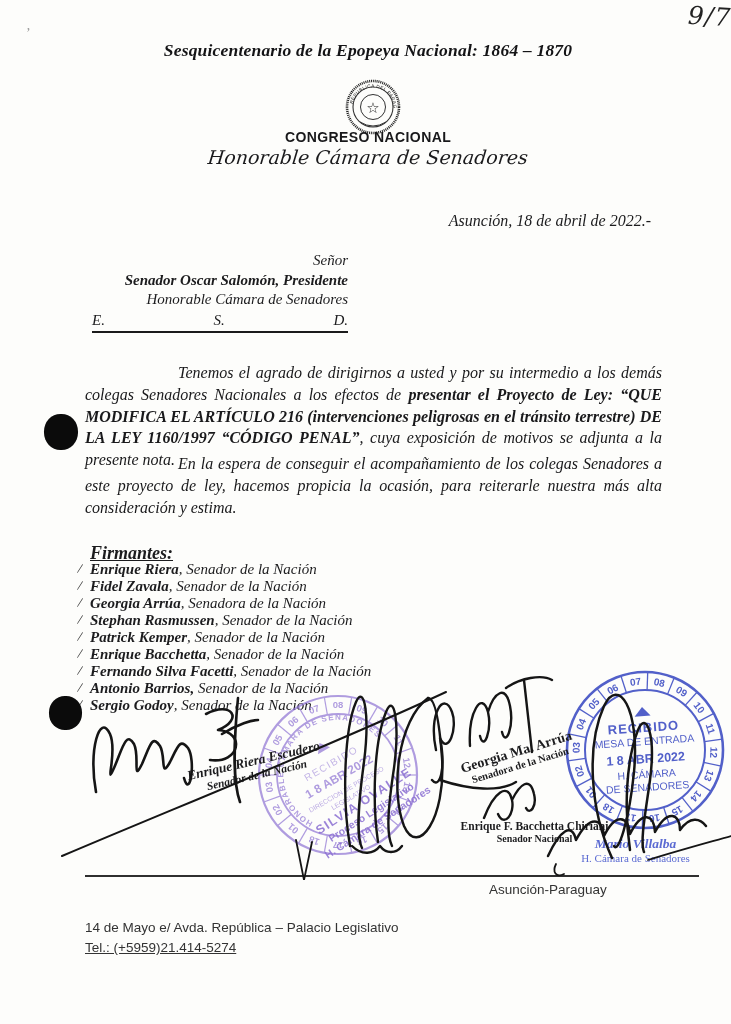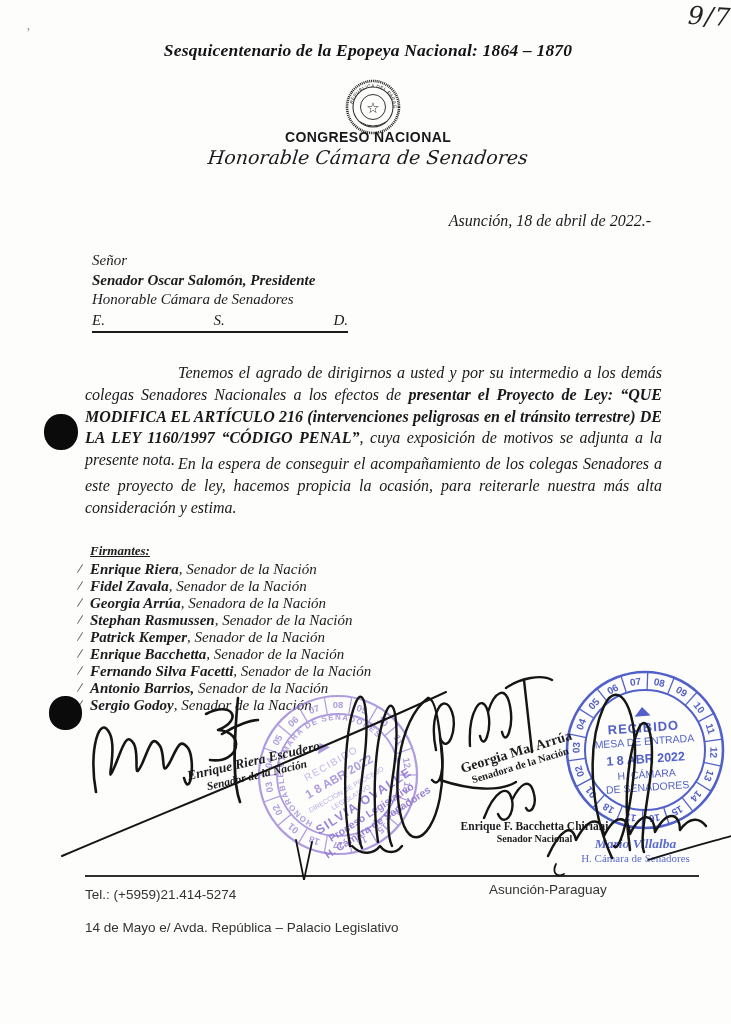--- a/index.html
+++ b/index.html
@@ -23,35 +23,35 @@
   }
   .congreso {
     left:0; top:129px; width:736px; font-family:"Liberation Sans", sans-serif;
     font-weight:bold; font-size:14px; letter-spacing:0.4px; color:#18181a;
   }
   .chamber {
     left:0; top:146px; width:736px; font-family:"DejaVu Serif", serif;
     font-style:italic; font-size:19px; color:#1a1a1c; transform:skewX(-6deg);
   }
   .date-line { top:200px; right:80px; font-style:italic; font-size:16px;margin-top:12px; }
-  .addressee { left:92px; top:251px; font-size:15px; line-height:19.6px; font-style:italic; }
+  .addressee { left:92px; top:251px; font-size:15px; line-height:19.6px; font-style:italic;text-align:right; }
   .addressee .name-line { font-weight:bold; }
   .esd-row {
     display:flex; justify-content:space-between; width:256px;
     border-bottom:2px solid #1b1b1b; padding-bottom:1px; margin-top:1px;
   }
   .body-par {
     left:85px; width:577px; font-style:italic; font-size:16px;
     line-height:21.8px; text-align:justify; text-indent:93px; color:#19191b;
   }
   .body-par .b { font-weight:bold; }
   .par1 { top:362px; }
   .par2 { top:453px; }
   .firmantes-heading {
-    left:90px; top:543px; font-size:13px; font-weight:bold; font-style:italic;
+    left:90px; top:543px; font-size:18px; font-weight:bold; font-style:italic;
     text-decoration:underline;
   }
   .firmantes-list { left:90px; top:561px; list-style:none; font-size:15px; font-style:italic; }
   .firmantes-list li { position:relative; height:17px; line-height:17px; white-space:nowrap; }
   .firmantes-list .fname { font-weight:bold; }
   .firmantes-list .tick {
     position:absolute; left:-12px; top:-1px; font-style:normal;
     transform:rotate(14deg); color:#2a2a2a; font-size:14px;
   }
   .punch { background:#0b0b0b; border-radius:48%; }
@@ -76,21 +76,21 @@
   .arrua-label .r { font-weight:bold; font-size:10.5px; }
   .bacchetta-label { left:452px; top:820px; width:165px; }
   .bacchetta-label .n { font-weight:bold; font-size:11.5px; }
   .bacchetta-label .r { font-weight:bold; font-size:10px; }
   .villalba-label { left:563px; top:836px; width:145px; color:#4a5bce; opacity:0.9; }
   .villalba-label .n { font-weight:bold; font-style:italic; font-size:13.5px; }
   .villalba-label .r { font-size:11px; }
   .footer-rule { left:85px; top:875px; width:614px; border-top:2px solid #2f2f2f; }
   .footer-text { font-family:"Liberation Sans", sans-serif; font-size:13.5px; color:#333; }
   .footer-address { left:85px; top:882px;margin-top:38px; }
-  .footer-phone { left:85px; top:887px; }
+  .footer-phone { left:85px; top:940px;text-decoration:underline; }
   .footer-city { left:489px; top:882px; }
 </style>
 </head>
 <body>
 
 <div class="page">
 
   <span class="abs corner-mark">’</span>
   <span class="abs page-number">9/7</span>
 

